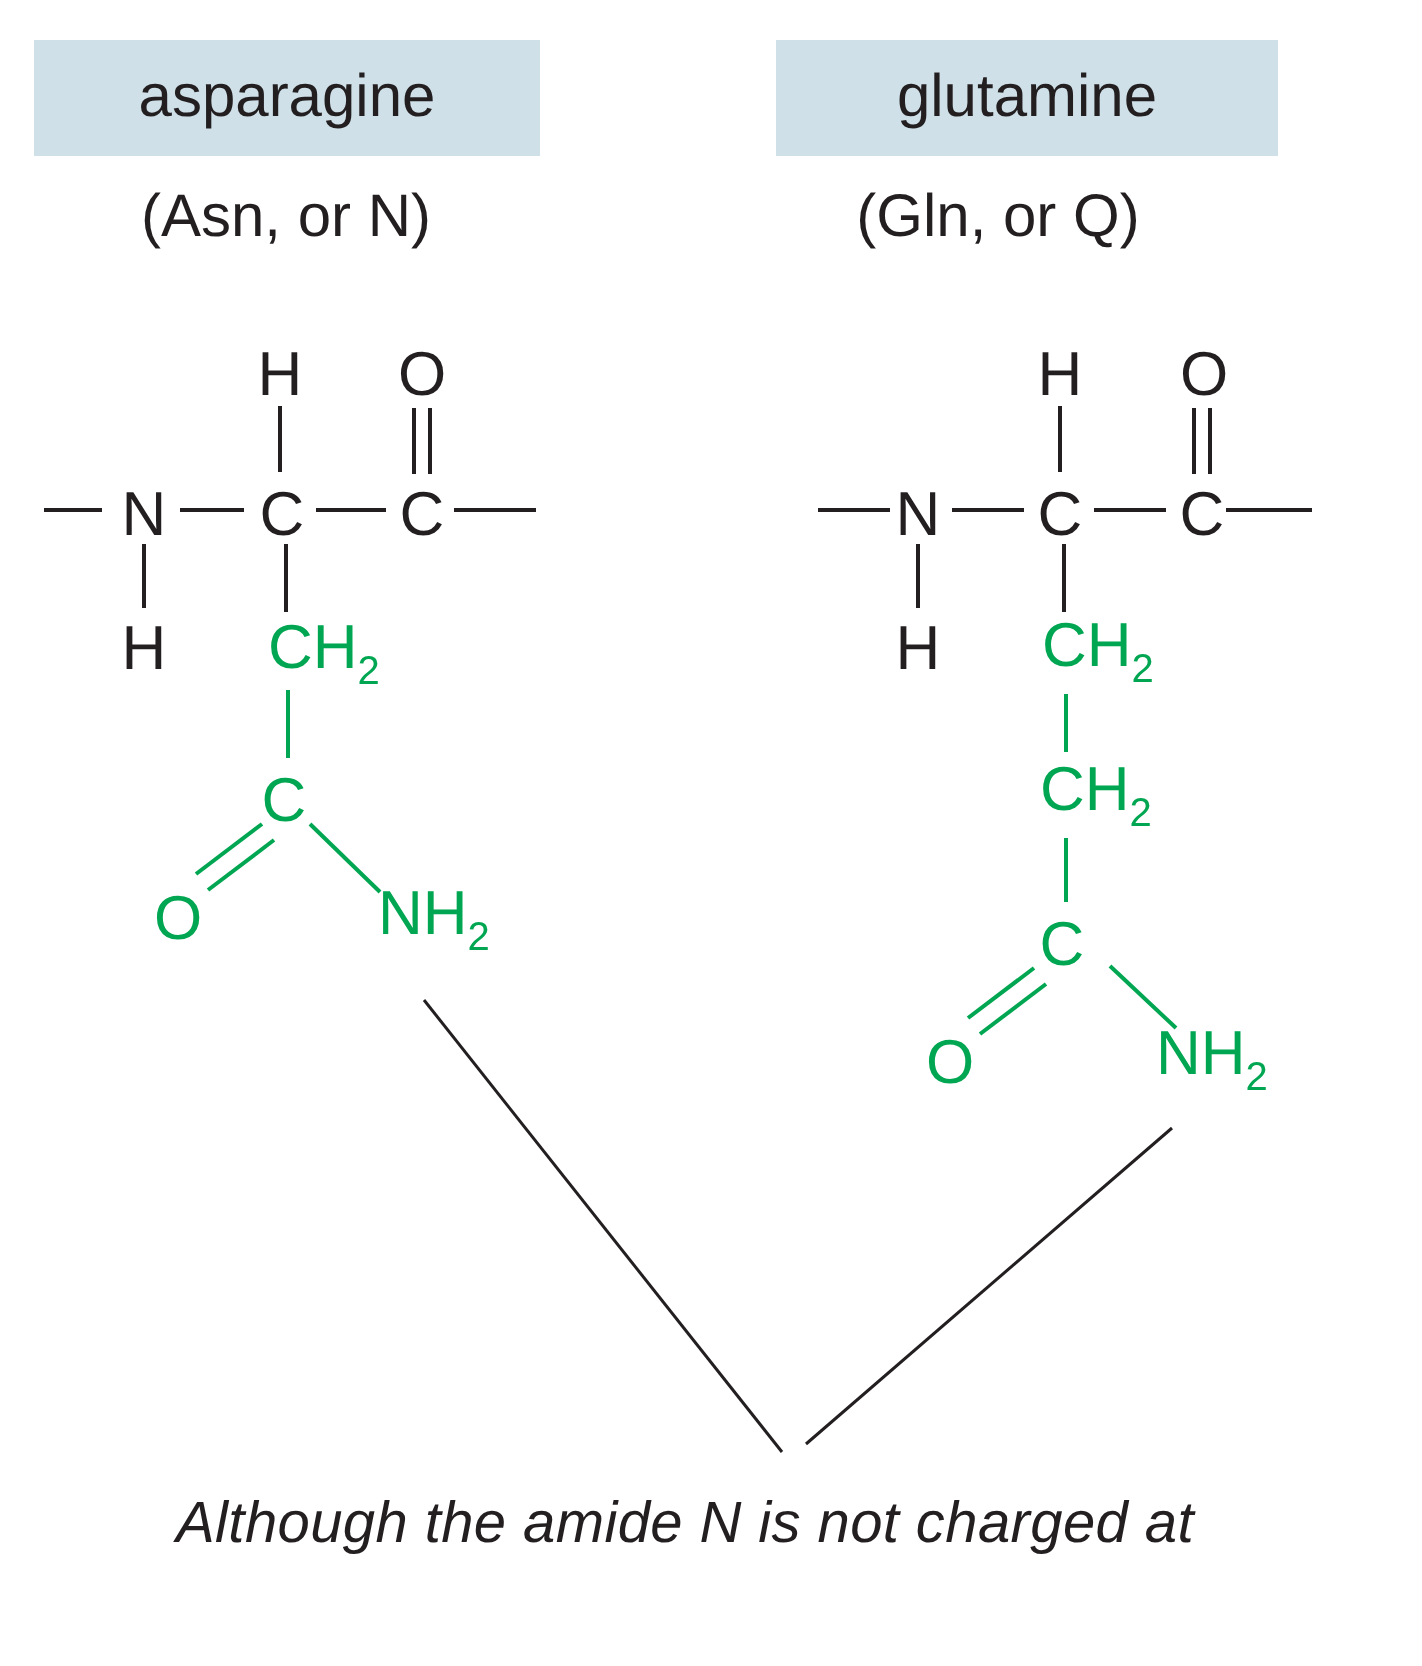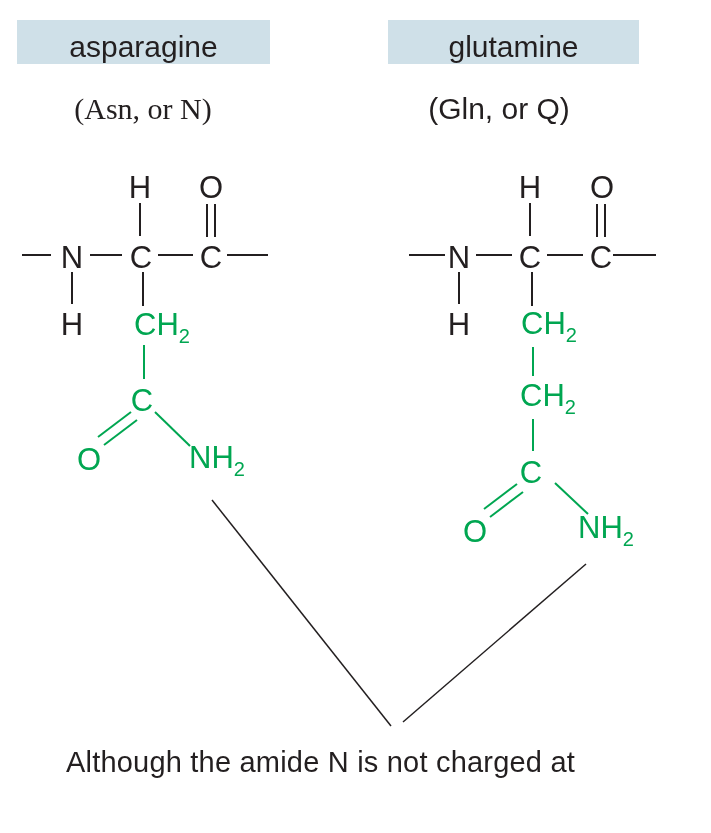--- a/index.html
+++ b/index.html
@@ -15,47 +15,47 @@
     font-family:"Liberation Sans", sans-serif;
     color:var(--bond-black);
     overflow:hidden;
   }
   .bonds{position:absolute;left:0;top:0;width:711px;height:833px;}
   .bond{stroke:var(--bond-black);stroke-width:2;stroke-linecap:butt;fill:none;}
   .bond.green{stroke:var(--side-chain-green);}
   .leader{stroke:var(--bond-black);stroke-width:1.5;fill:none;}
 
   .header-bar{
-    position:absolute;top:20px;height:44px;
+    position:absolute;top:20px;height:58px;
     background:var(--header-bg);
-    display:flex;align-items:flex-end;justify-content:center;
+    display:flex;align-items:center;justify-content:center;
     font-size:30px;color:var(--bond-black);
   }
   .header-bar.asn{left:17px;width:253px;}
   .header-bar.gln{left:388px;width:251px;}
 
   .abbrev{
     position:absolute;top:109px;transform:translate(-50%,-50%);
     font-size:30px;white-space:nowrap;
   }
-  .abbrev.asn{left:143px;font-family:Liberation Serif, serif;}
+  .abbrev.asn{left:143px;}
   .abbrev.gln{left:499px;}
 
   .atom{
     position:absolute;font-size:31px;line-height:1;white-space:nowrap;
     transform:translate(-50%,-50%);
   }
   .atom.left-anchor{transform:translate(0,-50%);}
   .atom.green{color:var(--side-chain-green);}
   .sub{font-size:20px;vertical-align:-8px;}
 
   .caption{
-    position:absolute;left:66px;top:745px;
+    position:absolute;left:88px;top:745px;
     font-size:29px;line-height:35px;letter-spacing:0.2px;
-    color:var(--bond-black);white-space:nowrap;
+    color:var(--bond-black);white-space:nowrap;font-style:italic;
   }
 </style>
 </head>
 <body>
 
 <div class="canvas">
 
   <svg class="bonds" viewBox="0 0 711 833" xmlns="http://www.w3.org/2000/svg">
 
     <line class="bond" x1="22" y1="255" x2="51" y2="255"></line>

